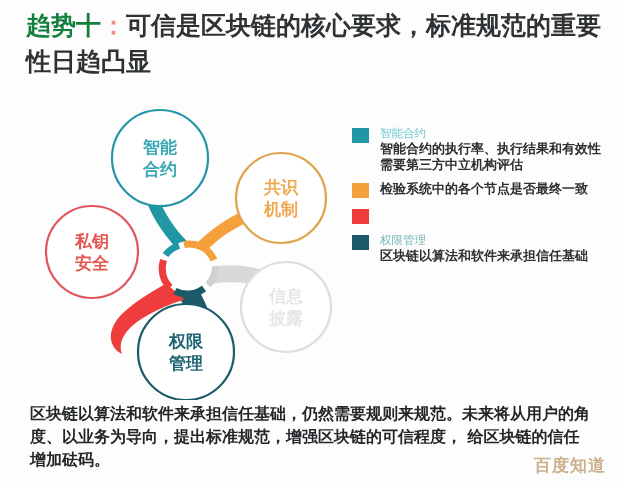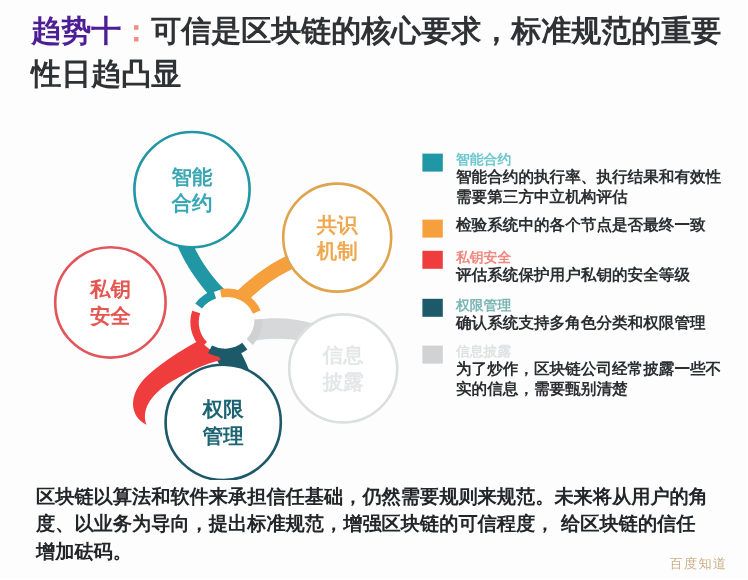--- a/index.html
+++ b/index.html
@@ -24,21 +24,21 @@
     left: 26px;
     top: 8px;
     width: 575px;
     font-size: 25px;
     line-height: 36px;
     font-weight: bold;
     color: #2f3234;
     letter-spacing: 0px;
   }
   .title-accent {
-    color: #4c1d95;
+    color: #15803d;
   }
   .title-colon {
     color: #ef8e86;
     font-weight: bold;
   }
 
   
   #diagram {
     position: absolute;
     left: 18px;
@@ -72,21 +72,21 @@
     height: 15px;
     flex: 0 0 17px;
     margin-top: 2px;
     margin-right: 11px;
   }
   .legend-text {
     flex: 1 1 auto;
   }
   .legend-title {
     font-size: 11.5px;
-    font-weight: bold;
+    font-weight: normal;
     line-height: 14px;
     margin-bottom: 1px;
   }
   .legend-desc {
     font-size: 13px;
     font-weight: bold;
     line-height: 15.5px;
     color: #2c2f31;
   }
 
@@ -100,22 +100,22 @@
     font-weight: bold;
     line-height: 23px;
     color: #232629;
   }
 
   
   #watermark {
     position: absolute;
     right: 17px;
     bottom: 6px;
-    font-size: 11px;
-    font-weight: normal;
+    font-size: 17px;
+    font-weight: bold;
     color: #cbb089;
     letter-spacing: 1px;
   }
 </style>
 </head>
 <body>
 
 <div id="page">
 
   <div id="title-block">
@@ -195,41 +195,30 @@
 
     <div class="legend-row">
       <div class="legend-swatch" style="background:#f5a03c"></div>
       <div class="legend-text">
         <div class="legend-desc">检验系统中的各个节点是否最终一致</div>
       </div>
     </div>
 
     <div class="legend-row">
       <div class="legend-swatch" style="background:#ef3d3d"></div>
-      <div class="legend-text">
-        <div class="legend-title" style="color:#f08a80">私钥安全</div>
-        <div class="legend-desc">评估系统保护用户私钥的安全等级</div>
-      </div>
     </div>
 
     <div class="legend-row">
       <div class="legend-swatch" style="background:#1d5a69"></div>
       <div class="legend-text">
         <div class="legend-title" style="color:#79b6b4">权限管理</div>
-        <div class="legend-desc">确认系统支持多角色分类和权限管理</div>
+        <div class="legend-desc">区块链以算法和软件来承担信任基础</div>
       </div>
     </div>
 
-    <div class="legend-row">
-      <div class="legend-swatch" style="background:#d0d2d3"></div>
-      <div class="legend-text">
-        <div class="legend-title" style="color:#dfe1e2">信息披露</div>
-        <div class="legend-desc">为了炒作，区块链公司经常披露一些不实的信息，需要甄别清楚</div>
-      </div>
-    </div>
 
   </div>
 
   <div id="footer-note">区块链以算法和软件来承担信任基础，仍然需要规则来规范。未来将从用户的角度、以业务为导向，提出标准规范，增强区块链的可信程度， 给区块链的信任增加砝码。</div>
 
   <div id="watermark">百度知道</div>
 
 </div>
 
 </body></html>

